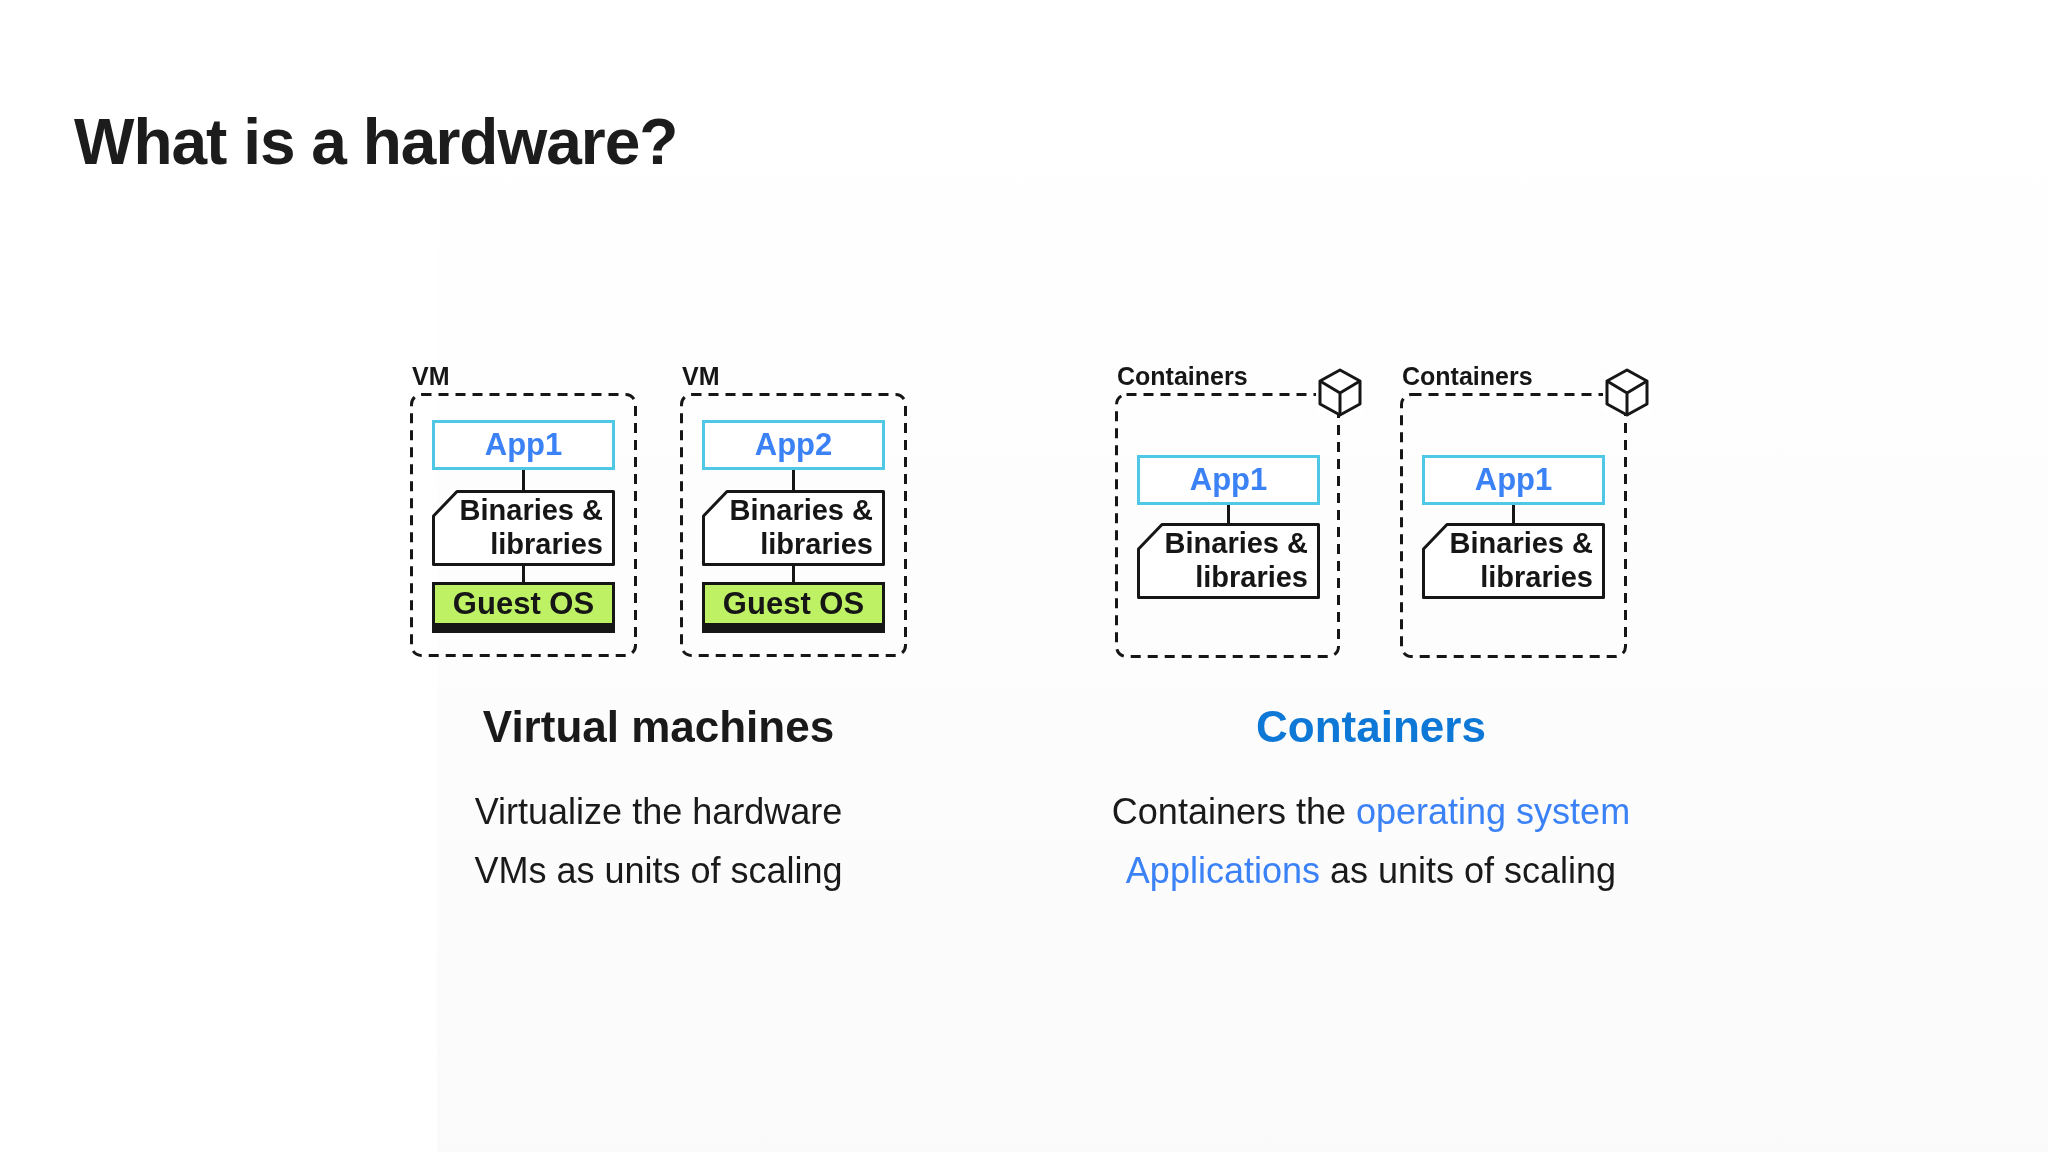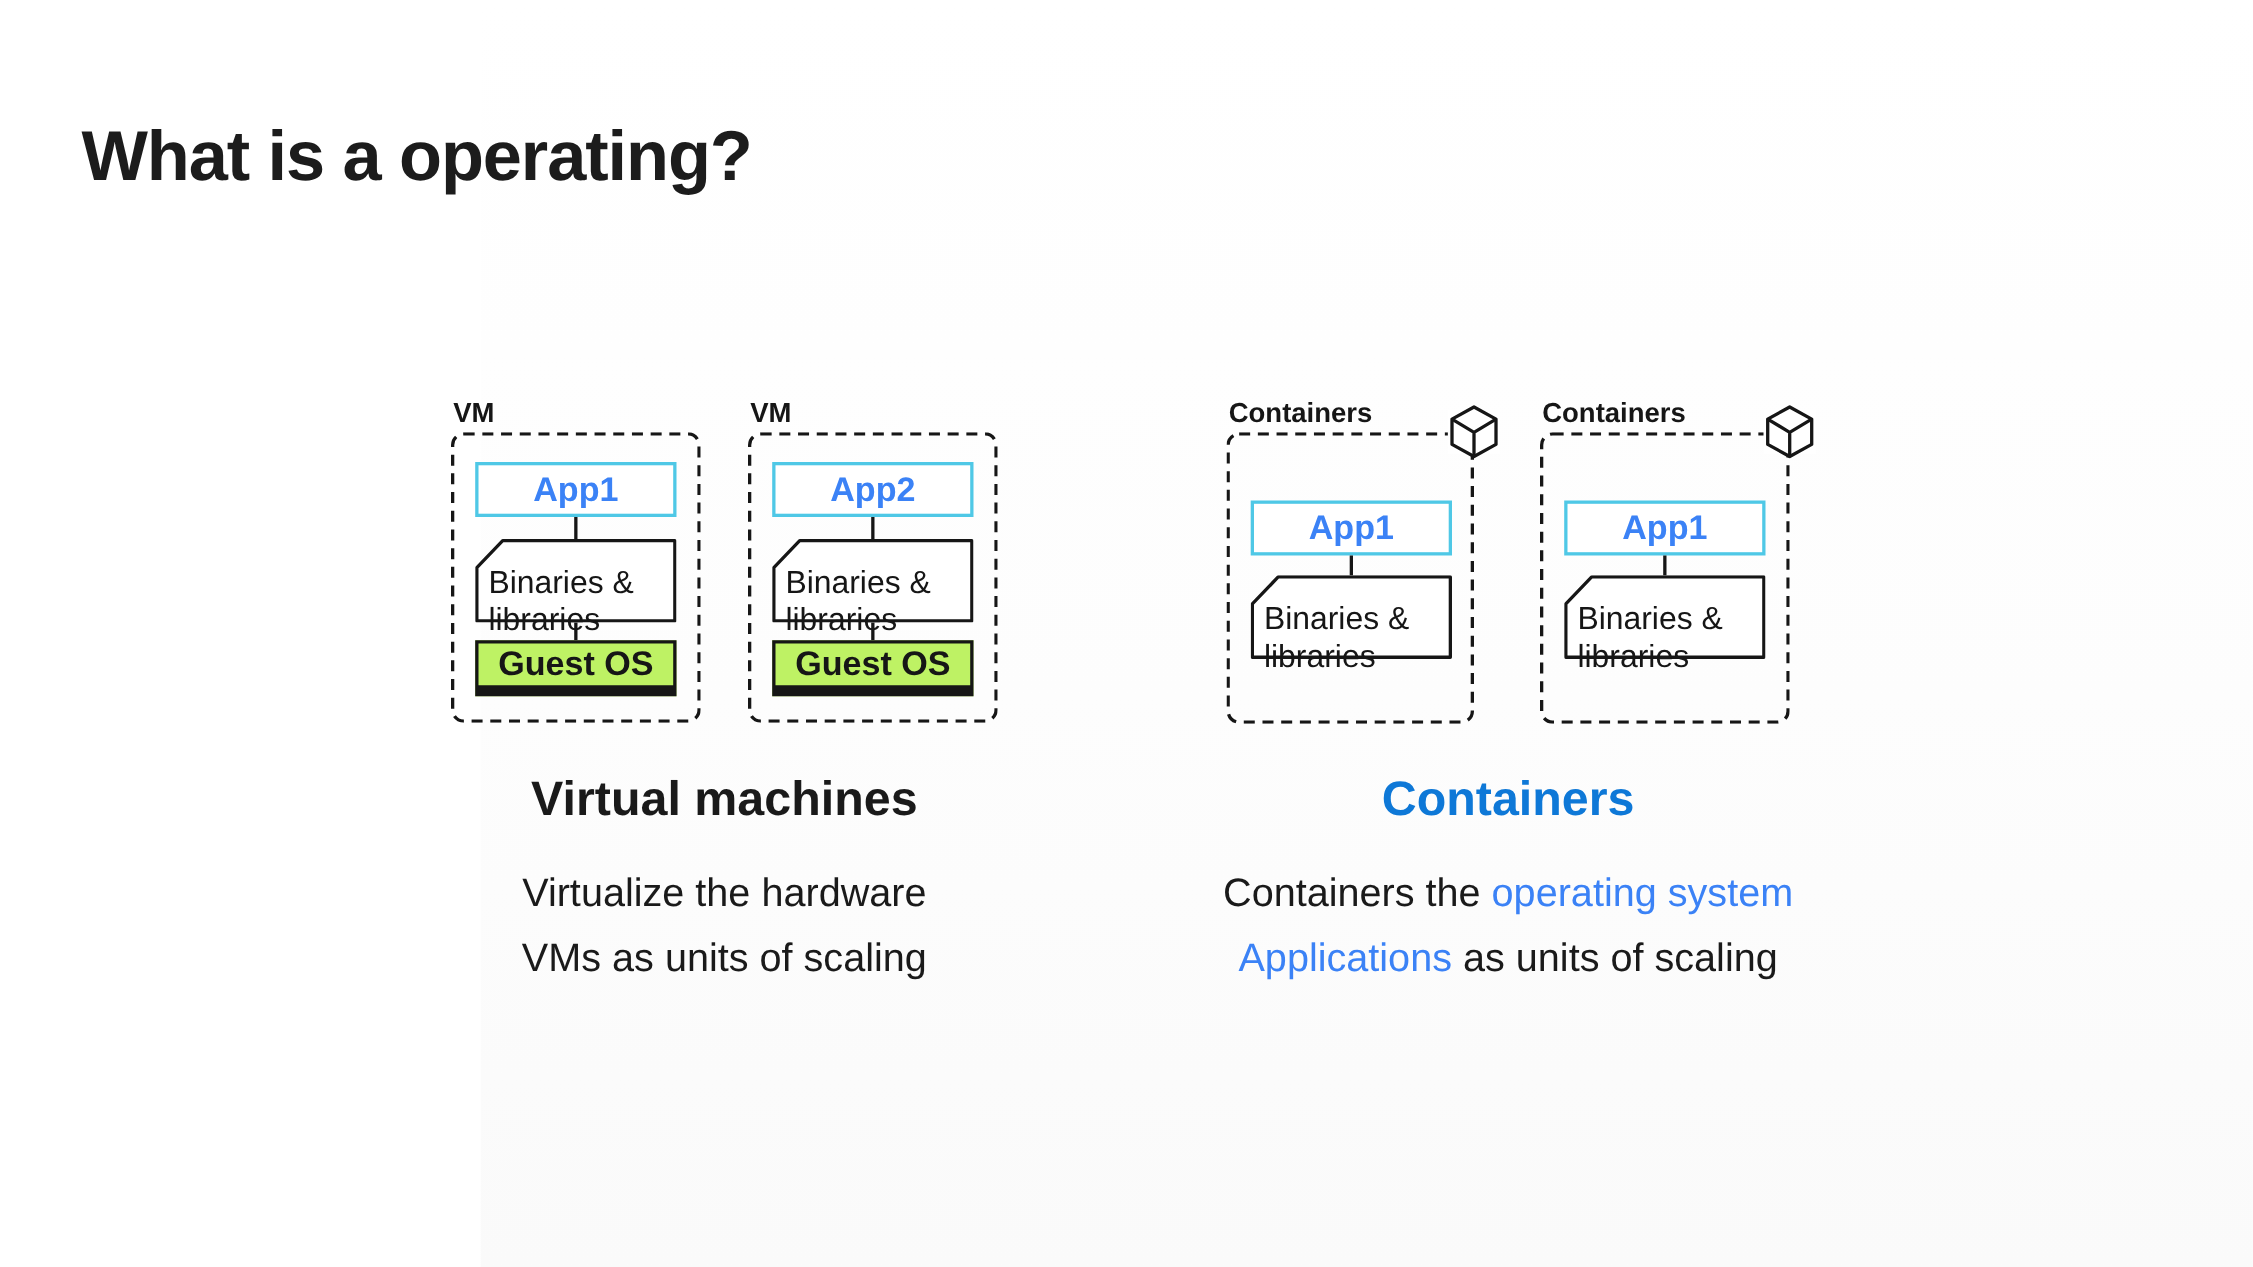--- a/index.html
+++ b/index.html
@@ -30,22 +30,22 @@
     background:#ffffff;border:3px solid #4fc8e6;
     text-align:center;line-height:44px;
     font-size:31px;font-weight:600;color:#3b82f6;
   }
   .conn{position:absolute;width:3px;background:#161616;}
   .binaries-wrap{position:absolute;left:22px;width:183px;height:76px;}
   .binaries-shape{position:absolute;left:0;top:0;}
   .binaries-text{
     position:absolute;left:0;top:0;width:183px;height:76px;
     display:flex;align-items:center;justify-content:center;
-    text-align:left;font-size:29px;font-weight:400;line-height:1.17;color:#161616;
-    padding:0 12px;box-sizing:border-box;margin-top:20px;
+    text-align:right;font-size:29px;font-weight:700;line-height:1.17;color:#161616;
+    padding:0 12px;box-sizing:border-box;
   }
   .guestos-box{
     position:absolute;left:22px;width:177px;height:38px;
     background:#bef264;border:3px solid #161616;border-bottom-width:10px;
     text-align:center;line-height:38px;
     font-size:31px;font-weight:600;color:#161616;
   }
   .cube{position:absolute;}
   
   .col{position:absolute;text-align:center;}
@@ -61,21 +61,21 @@
   .col-line .hl{color:#3b82f6;font-weight:400;}
   .line1{top:88px;text-align:center;}
   .line2{top:147px;}
 </style>
 </head>
 <body>
 
 <div class="stage">
   <div class="slide-tint"></div>
 
-  <h1 class="page-title">What is a operating?</h1>
+  <h1 class="page-title">What is a hardware?</h1>
 
   <div class="diagram" style="left:410px;top:393px;width:227px;height:264px">
     <svg class="dash-border" width="227" height="264">
       <rect x="1.5" y="1.5" width="224" height="261" rx="10" fill="none" stroke="#161616" stroke-width="3" stroke-dasharray="10 7"></rect>
     </svg>
     <div class="diag-label">VM</div>
     <div class="app-box" style="top:27px">App1</div>
     <div class="conn" style="left:112px;top:77px;height:20px"></div>
     <div class="binaries-wrap" style="top:97px">
       <svg class="binaries-shape" width="183" height="76">

